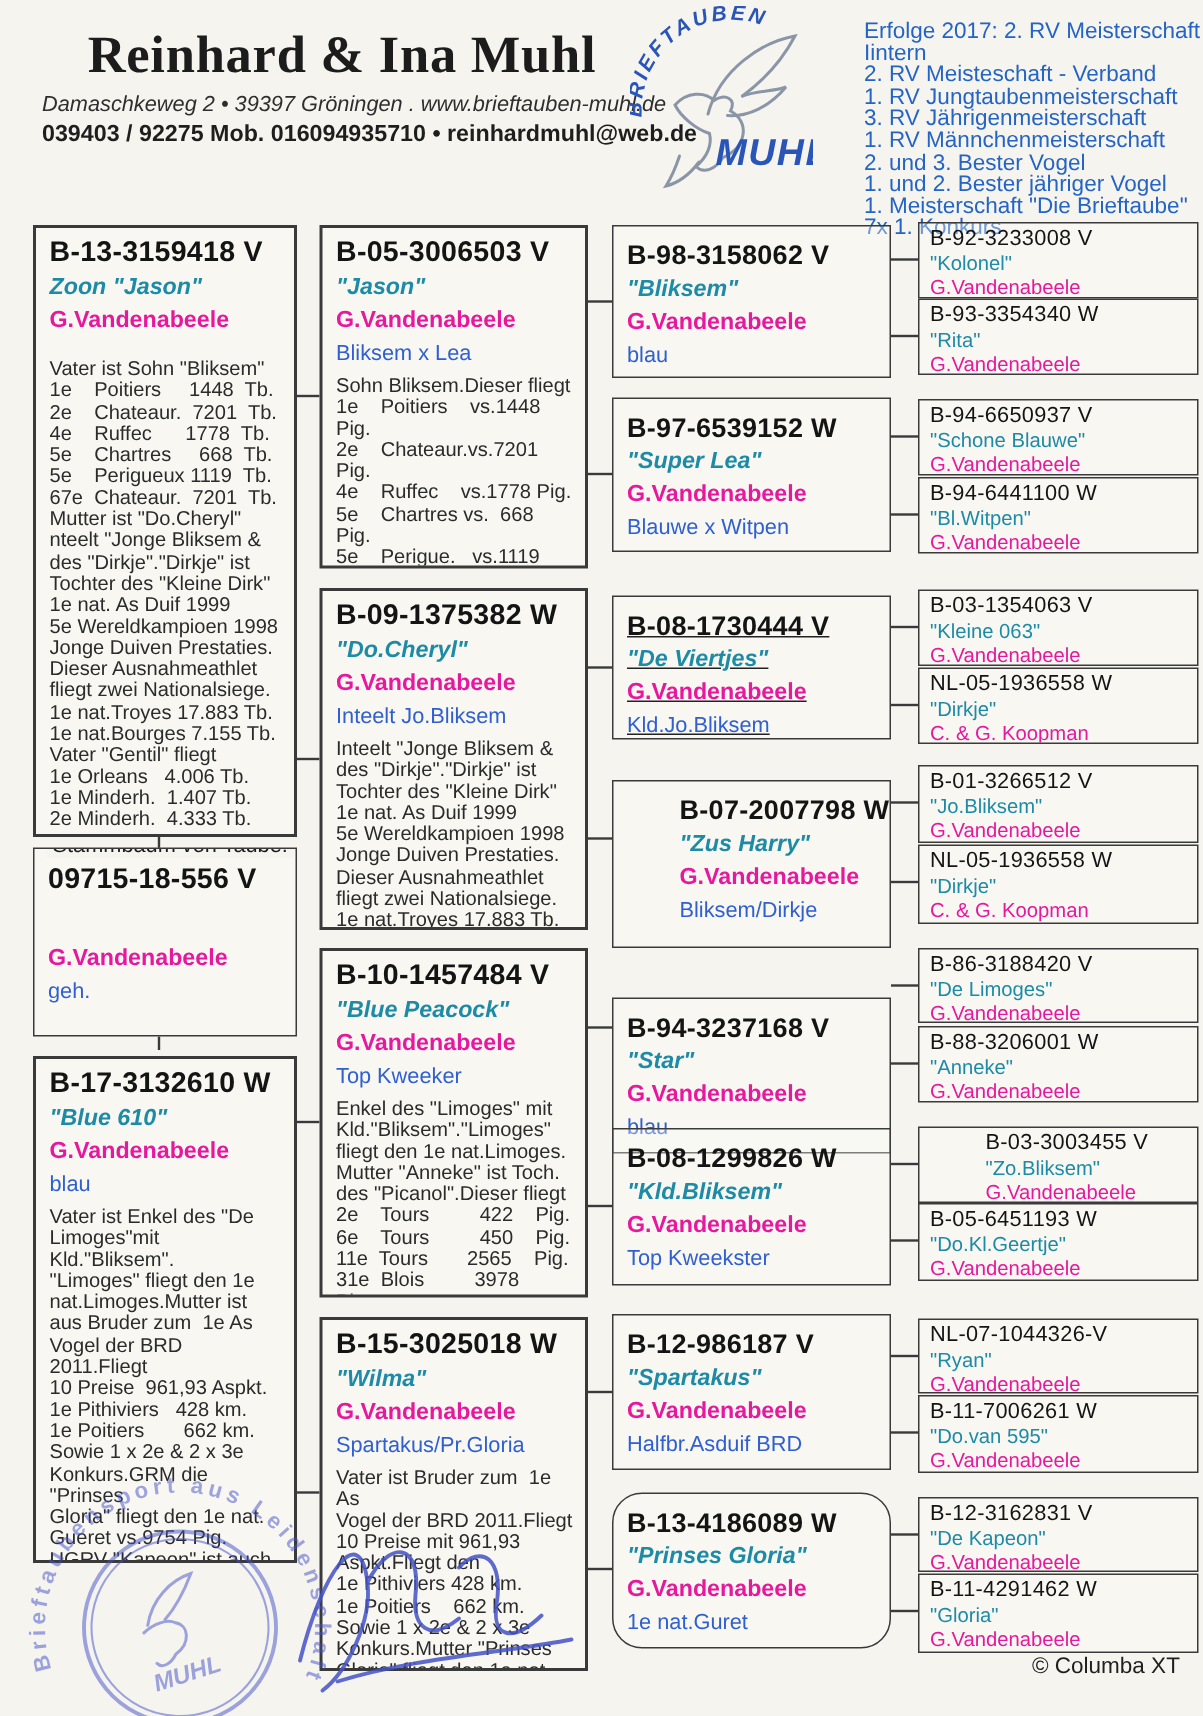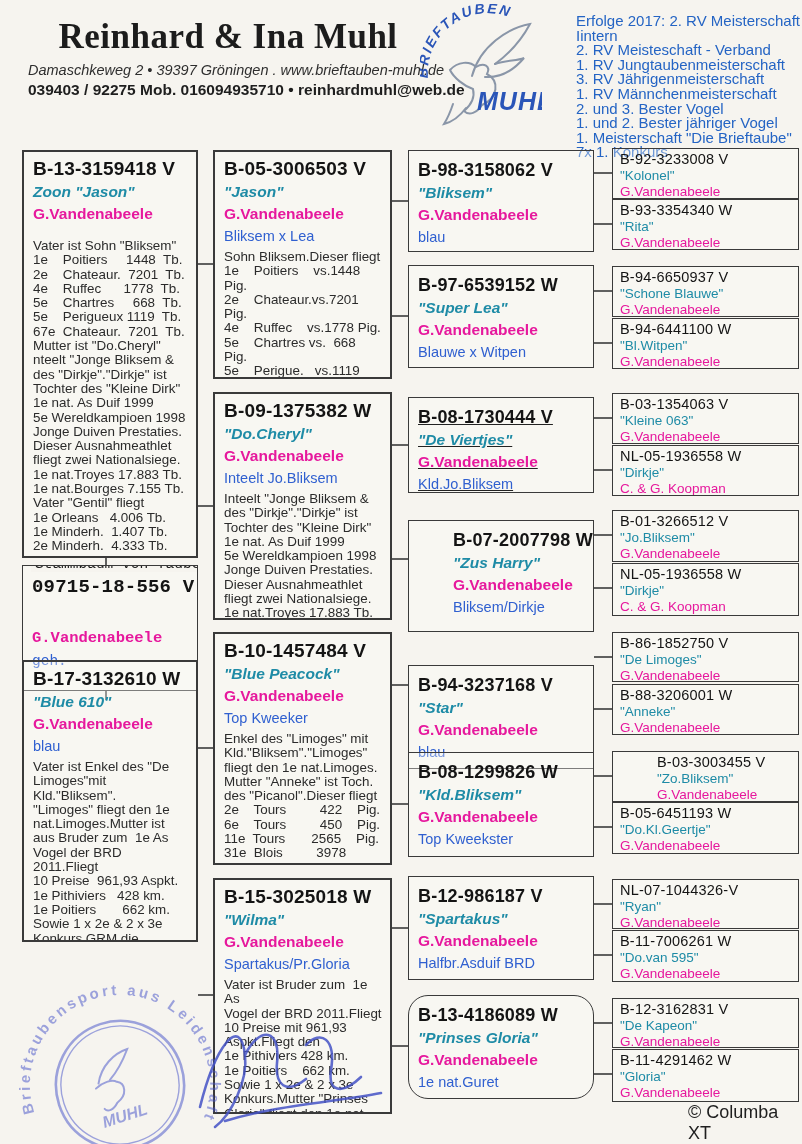--- a/index.html
+++ b/index.html
@@ -37,21 +37,21 @@
   .note{font-size:14.5px;line-height:22px;color:#3060d0;white-space:nowrap;}
   .bodytext{font-size:13.4px;line-height:14.3px;color:#2b2b2b;white-space:pre-wrap;margin-top:3px;}
   .g1a .bodytext{margin-top:14px;}
   .subject{padding-top:9px;}
   .subject .breeder{margin-top:28px;}
   .subject-label{position:absolute;top:-10px;left:8px;background:#f6f4ef;padding:0 4px;
     font-size:14.5px;font-weight:400;color:#1c1c1c;white-space:nowrap;}
   
   .connectors{position:absolute;left:0;top:0;pointer-events:none;}
   .stamp,.signature{position:absolute;pointer-events:none;}
-  .copyright{position:absolute;left:688px;top:1102px;font-size:18px;color:#1f1f1f;}
+  .copyright{position:absolute;left:688px;top:1102px;font-size:15px;color:#1f1f1f;}
 </style>
 </head>
 <body>
 
 <div class="page">
 
   <svg class="connectors" width="802" height="1144">
     <g stroke="#3a3a3a" stroke-width="1.6">
       <line x1="198" y1="264" x2="213" y2="264"></line>
         <line x1="198" y1="506" x2="213" y2="506"></line>
@@ -141,28 +141,28 @@
 Dieser Ausnahmeathlet
 fliegt zwei Nationalsiege.
 1e nat.Troyes 17.883 Tb.
 1e nat.Bourges 7.155 Tb.
 Vater "Gentil" fliegt
 1e Orleans   4.006 Tb.
 1e Minderh.  1.407 Tb.
 2e Minderh.  4.333 Tb.</div>
   </div>
 
-  <div class="box c1 subject" style="top:565px;height:126px;border-width:1.8px;font-family:Liberation Mono, monospace;">
+  <div class="box c1 subject" style="top:565px;height:126px;border-width:1.8px;">
     <div class="subject-label">Stammbaum von Taube:</div>
     <div class="ring">09715-18-556 V</div>
     <div class="breeder">G.Vandenabeele</div>
     <div class="note">geh.</div>
   </div>
 
-  <div class="box c1" style="top:660px;height:282px;">
+  <div class="box c1" style="top:704px;height:338px;">
     <div class="ring">B-17-3132610 W</div>
     <div class="pname">"Blue 610"</div>
     <div class="breeder">G.Vandenabeele</div>
     <div class="note">blau</div>
     <div class="bodytext">Vater ist Enkel des "De
 Limoges"mit Kld."Bliksem".
 "Limoges" fliegt den 1e
 nat.Limoges.Mutter ist
 aus Bruder zum  1e As
 Vogel der BRD 2011.Fliegt
@@ -327,21 +327,21 @@
     <div class="ring">B-01-3266512 V</div>
     <div class="pname">"Jo.Bliksem"</div>
     <div class="breeder">G.Vandenabeele</div>
   </div>
   <div class="box sm" style="top:563px;height:53px;">
     <div class="ring">NL-05-1936558 W</div>
     <div class="pname">"Dirkje"</div>
     <div class="breeder">C. &amp; G. Koopman</div>
   </div>
   <div class="box sm" style="top:632px;height:50px;">
-    <div class="ring">B-86-1852750 V</div>
+    <div class="ring">B-86-3188420 V</div>
     <div class="pname">"De Limoges"</div>
     <div class="breeder">G.Vandenabeele</div>
   </div>
   <div class="box sm" style="top:684px;height:51px;">
     <div class="ring">B-88-3206001 W</div>
     <div class="pname">"Anneke"</div>
     <div class="breeder">G.Vandenabeele</div>
   </div>
   <div class="box sm" style="top:751px;height:51px;padding-left:44px;">
     <div class="ring">B-03-3003455 V</div>

